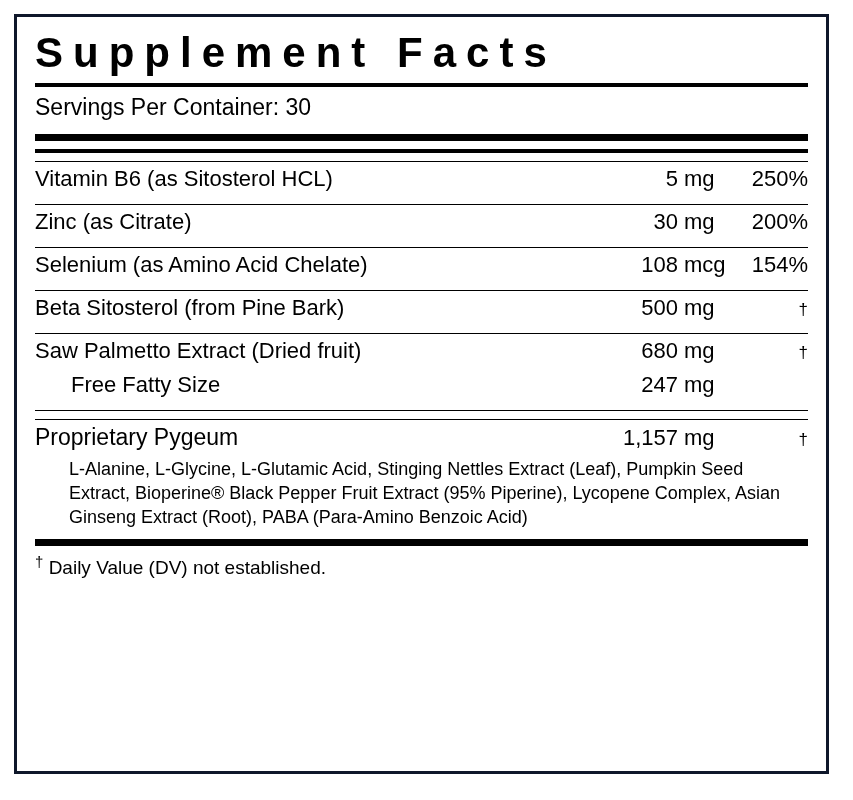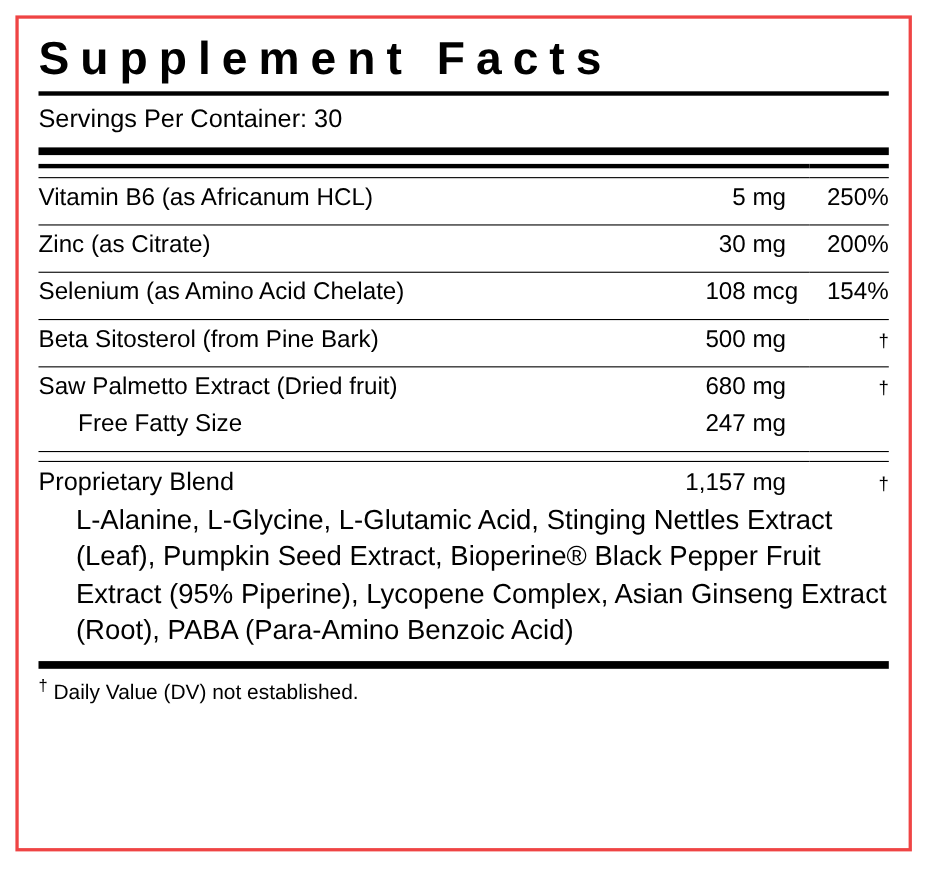--- a/index.html
+++ b/index.html
@@ -12,21 +12,21 @@
     height: 800px;
     font-family: "Liberation Sans", sans-serif;
     color: #000000;
   }
   .panel {
     position: absolute;
     left: 14px;
     top: 14px;
     width: 815px;
     height: 760px;
-    border: 3px solid #ef4444;
+    border: 3px solid #0f172a;
     box-sizing: border-box;
     background: #ffffff;
     padding: 0 18px;
   }
   .title {
     font-size: 42px;
     font-weight: bold;
     letter-spacing: 10px;
     line-height: 1.15;
     margin-top: 12px;
@@ -98,21 +98,21 @@
     font-size: 17px;
     vertical-align: super;
   }
   .indent {
     padding-left: 36px !important;
   }
   .blend-name {
     font-size: 23px;
   }
   .blend-body {
-    font-size: 25px;
+    font-size: 18px;
     line-height: 1.34;
     padding: 2px 0 6px 34px !important;
   }
   .footnote {
     font-size: 19px;
     padding-top: 7px;
   }
   .footnote .dag {
     font-size: 15px;
     vertical-align: super;
@@ -139,21 +139,21 @@
     <tbody>
       <tr class="sep-med">
           <td colspan="3"></td>
         </tr>
 
       <tr class="sep-thin">
           <td colspan="3"></td>
         </tr>
 
       <tr>
-        <td class="col-name">Vitamin B6 (as Africanum HCL)</td>
+        <td class="col-name">Vitamin B6 (as Sitosterol HCL)</td>
         <td class="col-amt"><span class="amount-num">5</span><span class="amount-unit">mg</span></td>
         <td class="col-dv">250%</td>
       </tr>
       <tr class="sep-thin">
           <td colspan="3"></td>
         </tr>
 
       <tr>
         <td class="col-name">Zinc (as Citrate)</td>
         <td class="col-amt"><span class="amount-num">30</span><span class="amount-unit">mg</span></td>
@@ -194,21 +194,21 @@
       </tr>
       <tr class="sep-thin">
           <td colspan="3"></td>
         </tr>
 
       <tr class="sep-thin">
           <td colspan="3"></td>
         </tr>
 
       <tr>
-        <td class="col-name blend-name">Proprietary Blend</td>
+        <td class="col-name blend-name">Proprietary Pygeum</td>
         <td class="col-amt"><span class="amount-num">1,157</span><span class="amount-unit">mg</span></td>
         <td class="col-dv dagger">†</td>
       </tr>
 
       <tr>
         <td class="blend-body" colspan="3">L-Alanine, L-Glycine, L-Glutamic Acid, Stinging Nettles Extract (Leaf), Pumpkin Seed Extract, Bioperine® Black Pepper Fruit Extract (95% Piperine), Lycopene Complex, Asian Ginseng Extract (Root), PABA (Para-Amino Benzoic Acid)</td>
       </tr>
     </tbody>
   </table>
 

